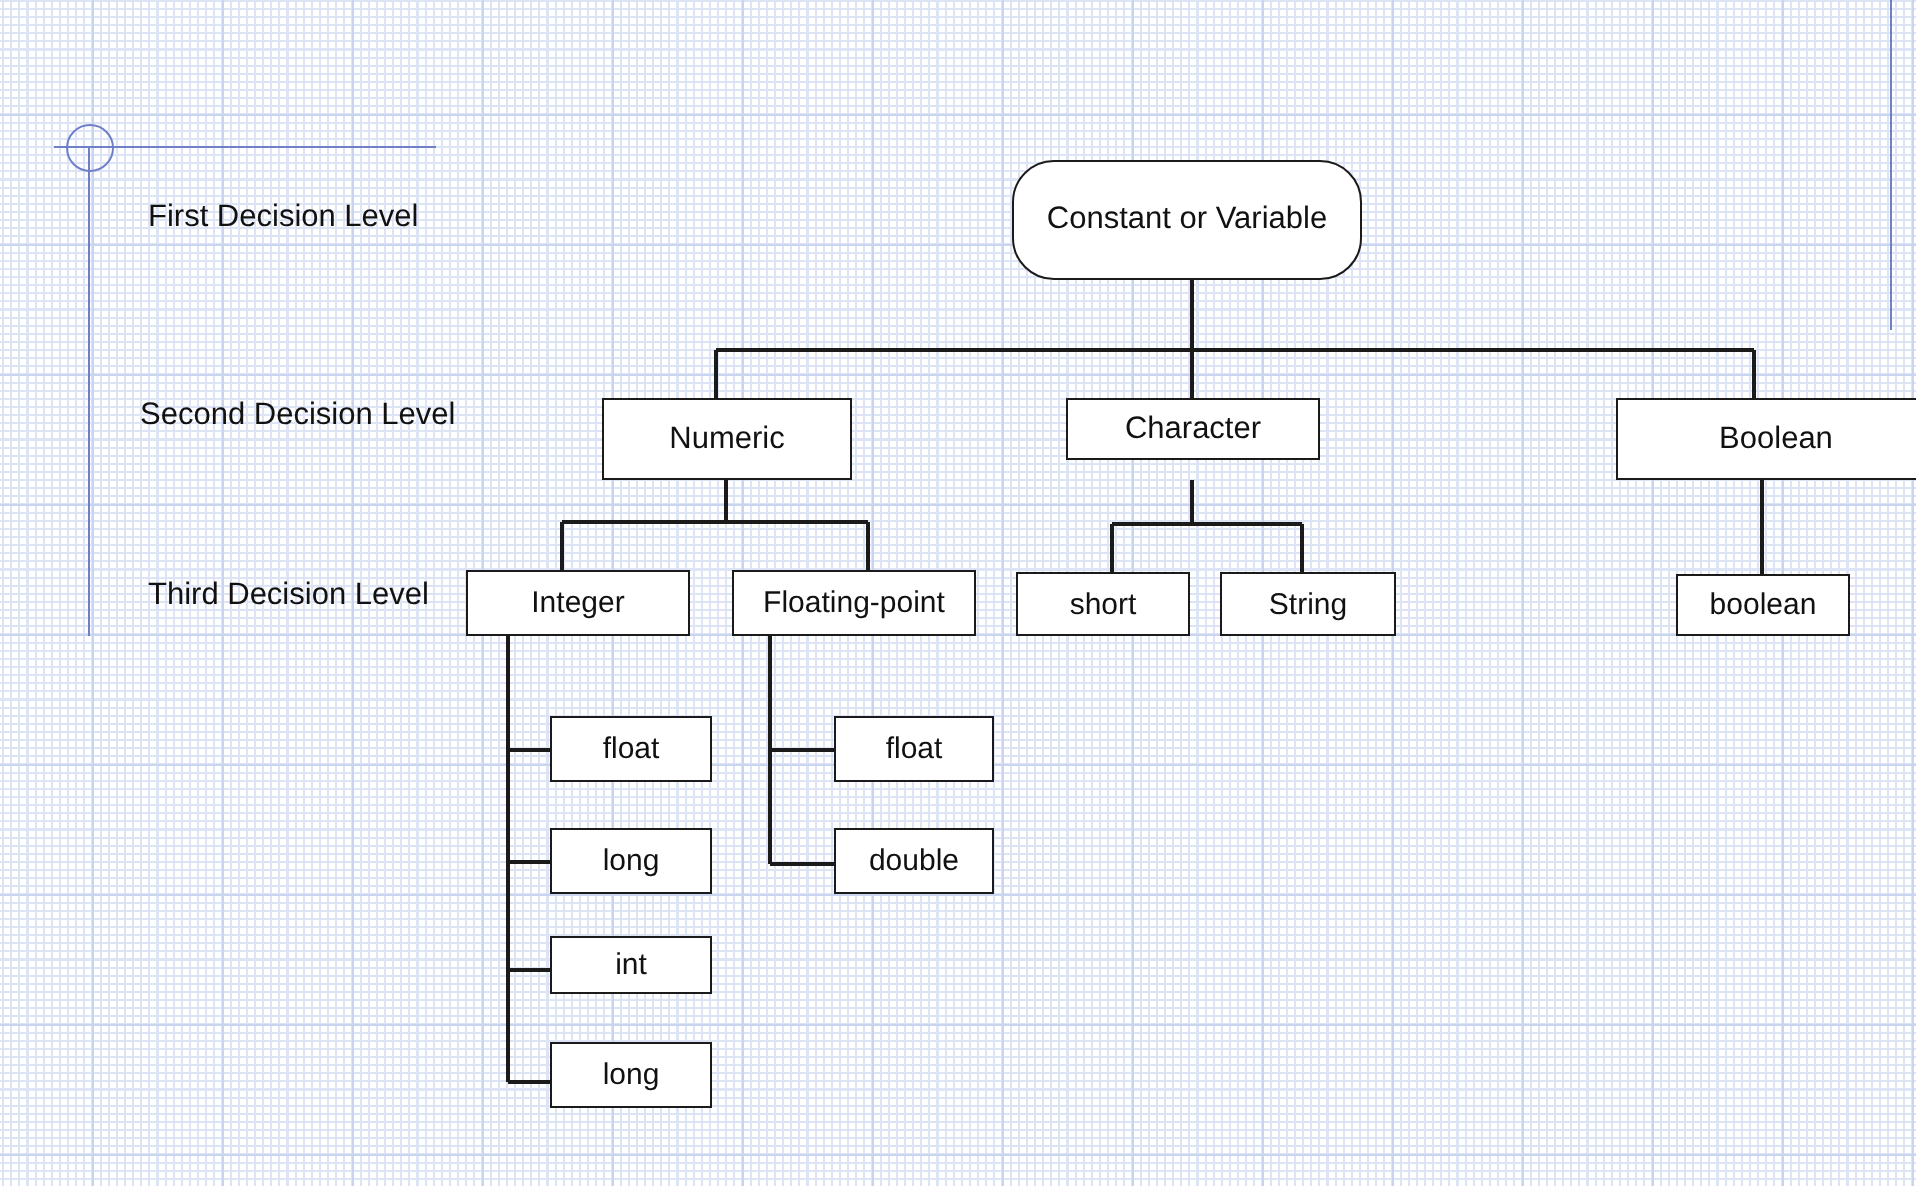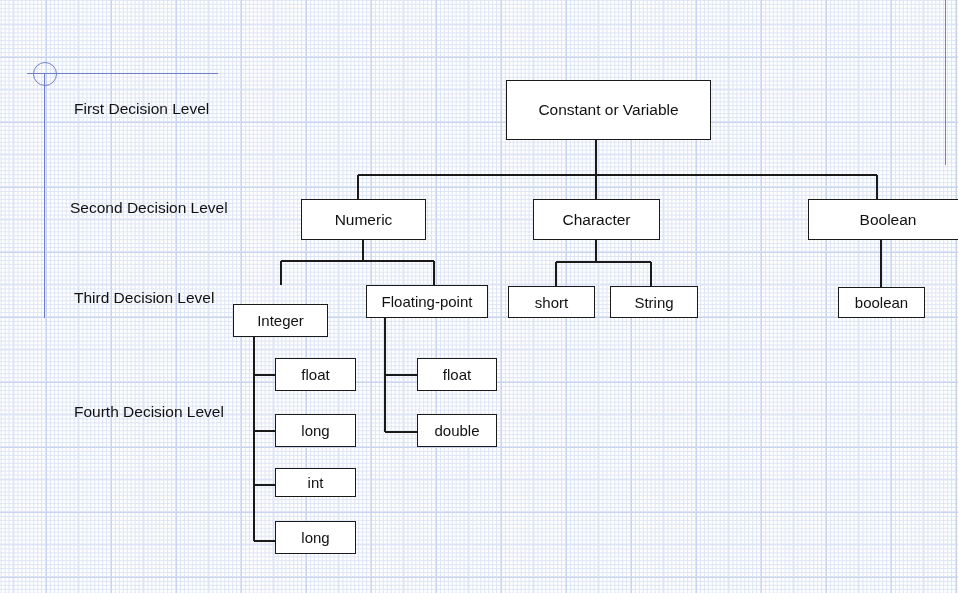--- a/index.html
+++ b/index.html
@@ -120,29 +120,28 @@
   </svg>
 
   <div class="blue-line-h" style="left:27px; top:73px; width:191px;"></div>
   <div class="blue-line-v" style="left:44px; top:73px; height:245px;"></div>
   <div class="blue-circle" style="left:33px; top:62px; width:22px; height:22px;"></div>
   <div class="blue-line-v" style="left:945px; top:0px; height:165px;"></div>
 
   <div class="level-label" style="left:74px; top:101px;">First Decision Level</div>
   <div class="level-label" style="left:70px; top:200px;">Second Decision Level</div>
   <div class="level-label" style="left:74px; top:290px;">Third Decision Level</div>
-  <div class="level-label" style="left:74px; top:404px;">Fourth Decision Level</div>
 
-  <div class="node" style="left:506px; top:80px; width:205px; height:60px;">Constant or Variable</div>
+  <div class="node" style="left:506px; top:80px; width:175px; height:60px;border-radius:21px;">Constant or Variable</div>
 
   <div class="node" style="left:301px; top:199px; width:125px; height:41px;">Numeric</div>
-  <div class="node" style="left:533px; top:199px; width:127px; height:41px;">Character</div>
+  <div class="node" style="left:533px; top:199px; width:127px; height:31px;">Character</div>
   <div class="node" style="left:808px; top:199px; width:160px; height:41px;">Boolean</div>
 
-  <div class="node small" style="left:233px; top:285px; width:95px; height:33px;margin-top:19px;">Integer</div>
+  <div class="node small" style="left:233px; top:285px; width:112px; height:33px;">Integer</div>
   <div class="node small" style="left:366px; top:285px; width:122px; height:33px;">Floating-point</div>
   <div class="node small" style="left:508px; top:286px; width:87px; height:32px;">short</div>
   <div class="node small" style="left:610px; top:286px; width:88px; height:32px;">String</div>
   <div class="node small" style="left:838px; top:287px; width:87px; height:31px;">boolean</div>
 
   <div class="node small" style="left:275px; top:358px; width:81px; height:33px;">float</div>
   <div class="node small" style="left:275px; top:414px; width:81px; height:33px;">long</div>
   <div class="node small" style="left:275px; top:468px; width:81px; height:29px;">int</div>
   <div class="node small" style="left:417px; top:358px; width:80px; height:33px;">float</div>
 

